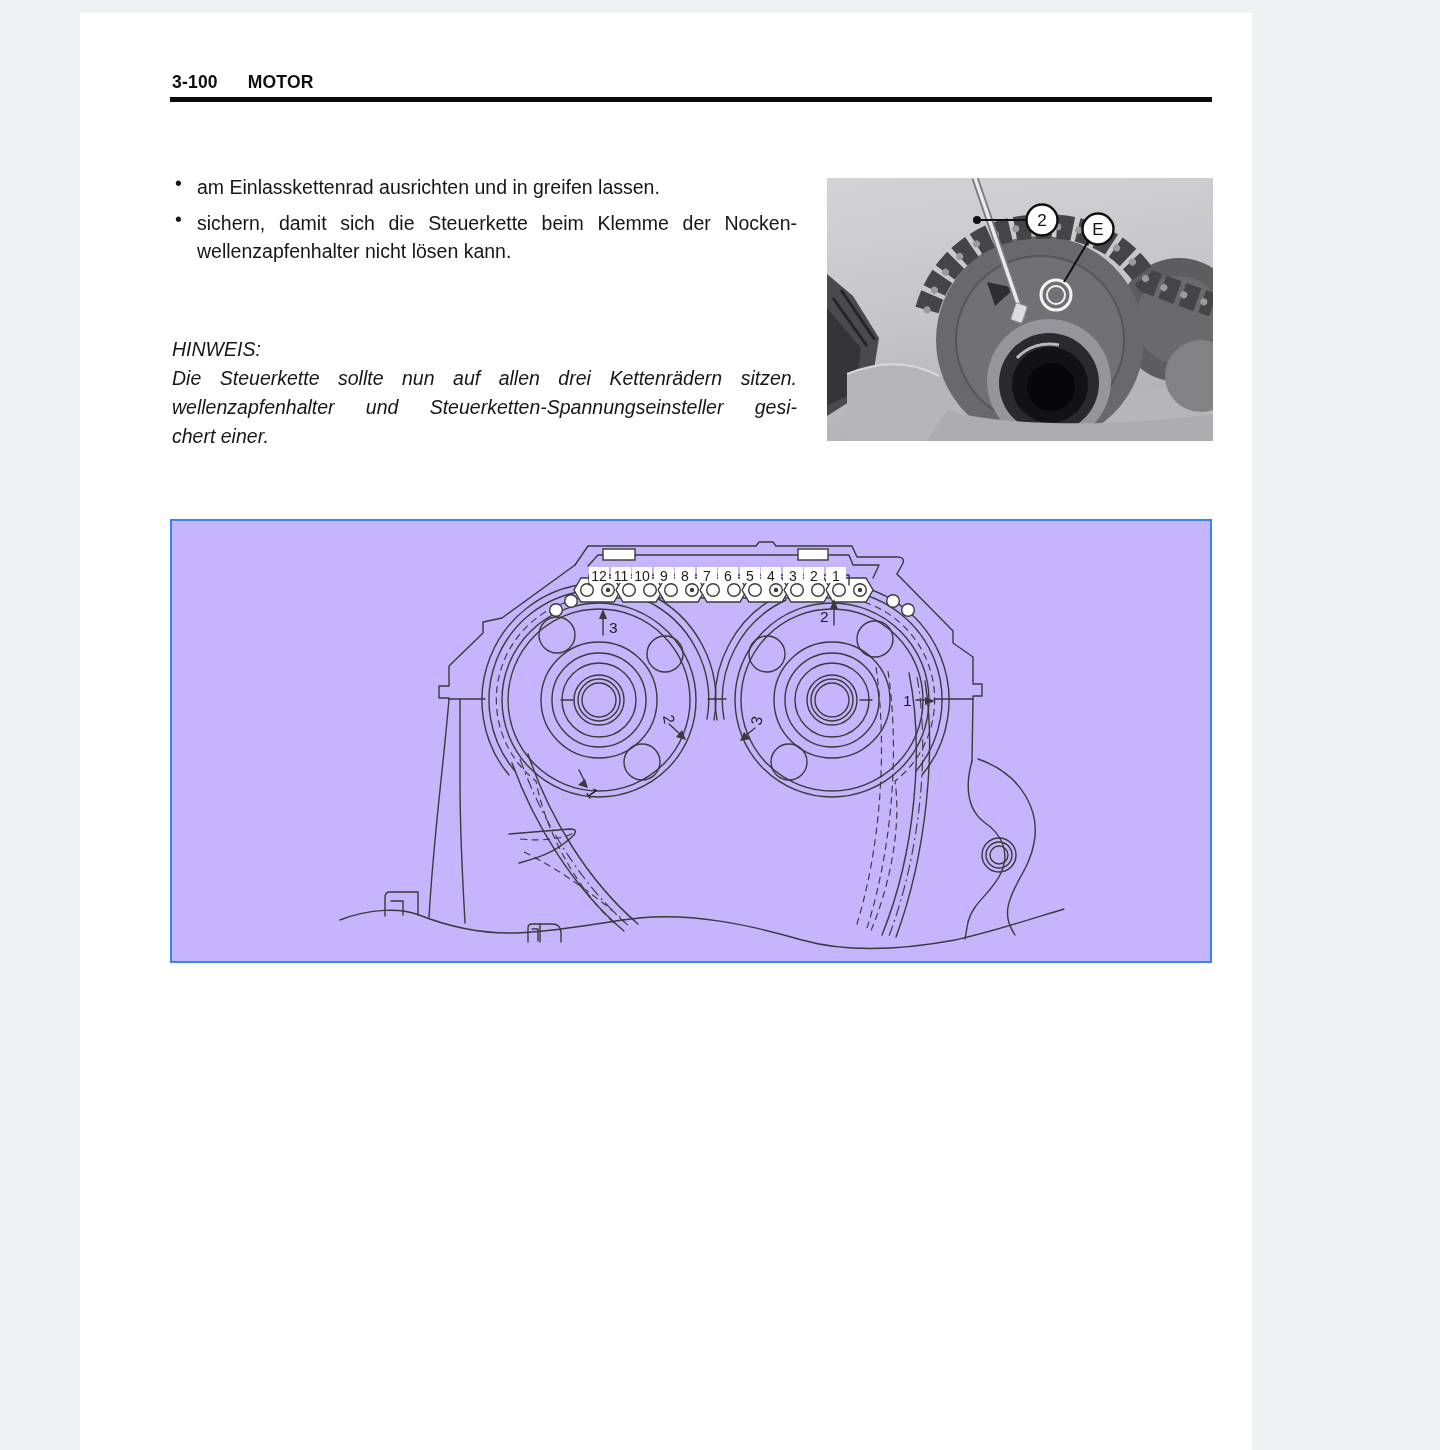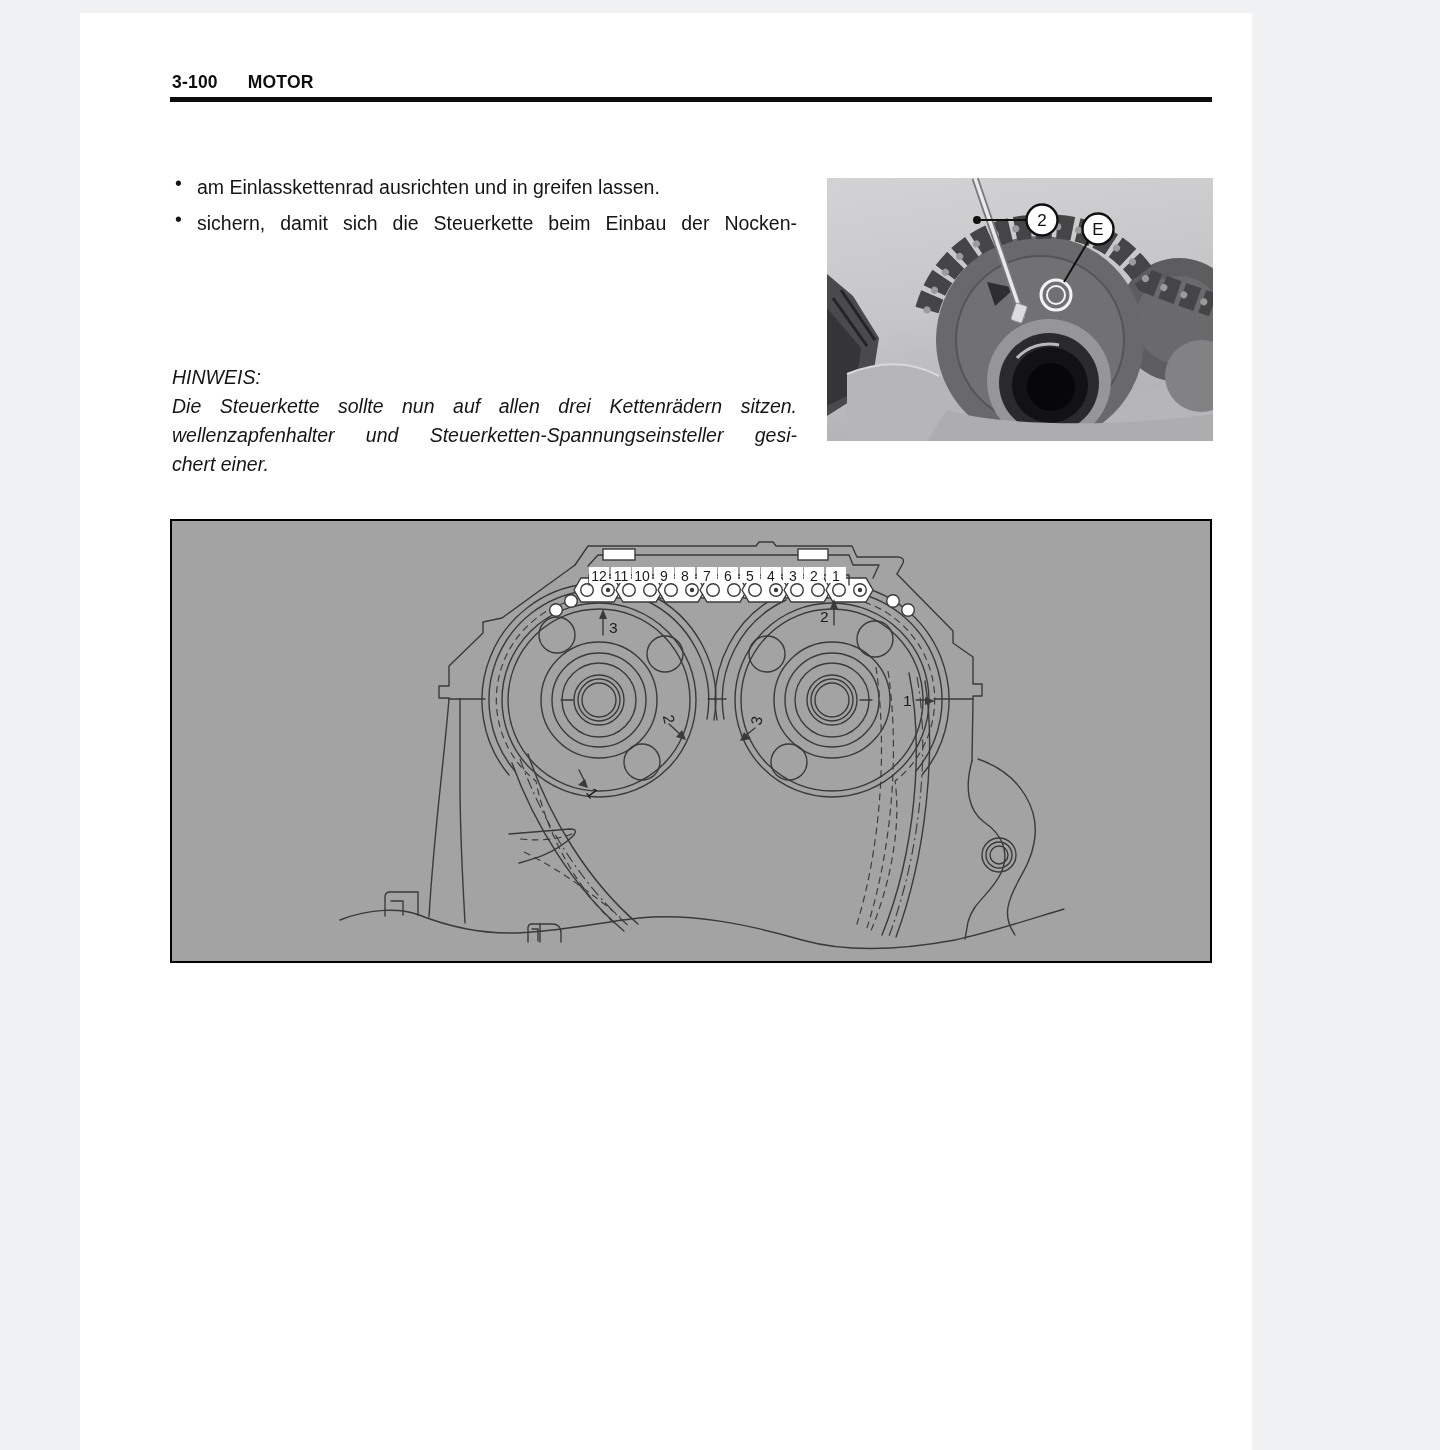--- a/index.html
+++ b/index.html
@@ -14,23 +14,23 @@
        font-weight:bold;font-size:17.5px;color:#0d0d0d;letter-spacing:.2px;}
   .rule{position:absolute;left:90px;top:84px;width:1042px;height:4.5px;background:#0c0c0c;}
   .textcol{position:absolute;left:92px;width:625px;font-size:19.5px;}
   #bullets{top:160px;}
   .bullet{position:relative;padding-left:25px;margin-bottom:7px;}
   .mk{position:absolute;left:3px;top:-1px;}
   .line{line-height:28.6px;white-space:normal;}
   .jl{text-align:justify;text-align-last:justify;}
   #note{top:322px;font-style:italic;}
   #note .line{line-height:28.8px;font-style:italic;}
-  #note .nlabel{line-height:29px;margin-top:28px;}
+  #note .nlabel{line-height:29px;}
   .photo{position:absolute;left:747px;top:165px;width:386px;height:263px;overflow:hidden;}
-  .frame{position:absolute;left:90px;top:506px;width:1038px;height:440px;border:2px solid #000000;background:#a3a3a3;}
+  .frame{position:absolute;left:90px;top:506px;width:1038px;height:440px;border:2px solid #3b82f6;background:#c4b5fd;}
   svg{display:block;width:100%;height:100%;}
   
   .s{fill:none;stroke:#3a3a3a;stroke-width:1.4;stroke-linecap:round;stroke-linejoin:round;}
   .sf{fill:#ffffff;stroke:#3a3a3a;stroke-width:1.4;}
   .sd{fill:none;stroke:#3a3a3a;stroke-width:1.15;stroke-dasharray:7 4.5;}
   .sdd{fill:none;stroke:#3a3a3a;stroke-width:1.1;stroke-dasharray:11 4 2 4;}
   .ah{fill:#3a3a3a;stroke:none;}
   .num{font-size:14px;fill:#1c1c1c;text-anchor:middle;font-family:"Liberation Sans","DejaVu Sans",sans-serif;}
   .albl{font-size:15.5px;fill:#1c1c1c;font-family:"Liberation Sans","DejaVu Sans",sans-serif;}
   .badge{font-size:17px;fill:#101010;text-anchor:middle;font-family:"Liberation Sans","DejaVu Sans",sans-serif;}
@@ -46,21 +46,22 @@
   </div>
   <div class="rule"></div>
 
   <div class="textcol" id="bullets">
     <div class="bullet">
       <span class="mk">•</span>
       <div class="line">am Einlasskettenrad ausrichten und in greifen lassen.</div>
     </div>
     <div class="bullet">
       <span class="mk">•</span>
-      <div class="line jl">sichern, damit sich die Steuerkette beim Einbau der Nocken-</div>
+      <div class="line jl">sichern, damit sich die Steuerkette beim Klemme der Nocken-</div>
+      <div class="line">wellenzapfenhalter nicht lösen kann.</div>
     </div>
   </div>
 
   <div class="textcol" id="note">
     <div class="nlabel">HINWEIS:</div>
     <div class="line jl">Die Steuerkette sollte nun auf allen drei Kettenrädern sitzen.</div>
     <div class="line jl">wellenzapfenhalter und Steuerketten-Spannungseinsteller gesi-</div>
     <div class="line">chert einer.</div>
   </div>
 

